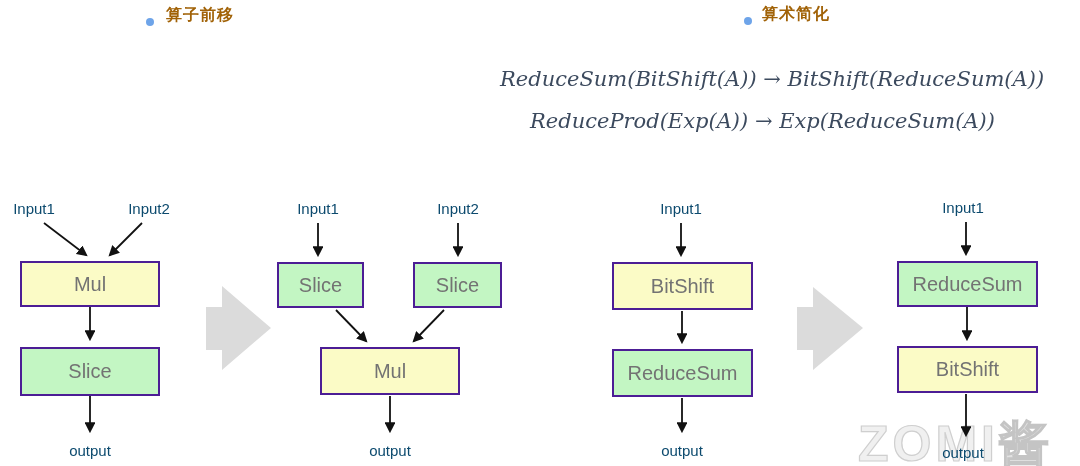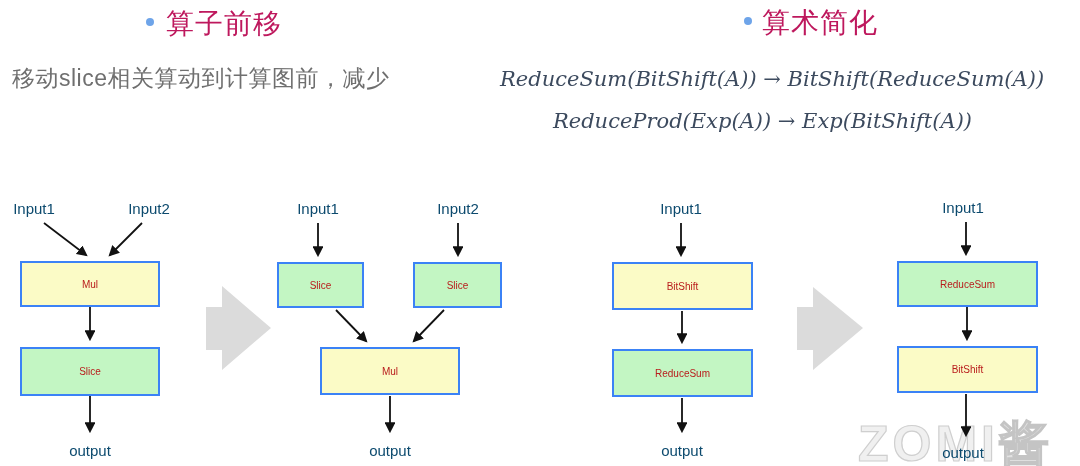--- a/index.html
+++ b/index.html
@@ -7,38 +7,38 @@
     width:1080px;height:466px;position:relative;overflow:hidden;
     background:#ffffff;
     font-family:"Liberation Sans", sans-serif;
   }
   
   .bullet{
     position:absolute;width:8px;height:8px;border-radius:50%;
     background:#6ea4e9;
   }
   .sec-title{
-    position:absolute;font-size:28px;font-weight:400;color:#be185d;
+    position:absolute;font-size:16px;font-weight:700;color:#a16207;
     letter-spacing:1px;white-space:nowrap;
   }
   .desc{
     position:absolute;left:12px;top:53px;width:460px;
     font-size:23px;color:#6f6f6f;line-height:50px;letter-spacing:0.5px;
   }
   .formulas{
     position:absolute;left:500px;top:58px;width:525px;
     text-align:center;font-family:"DejaVu Serif", serif;font-style:italic;
     font-size:21px;color:#3c4a5e;line-height:42px;white-space:nowrap;
   }
   
   .node{
     position:absolute;box-sizing:border-box;
-    border:2px solid #3b82f6;
+    border:2px solid #4c1d95;
     display:flex;align-items:center;justify-content:center;
-    font-size:10px;color:#b91c1c;z-index:2;
+    font-size:20px;color:#737373;z-index:2;
   }
   .node.yellow{background:#fbfbc6;}
   .node.green{background:#c3f6c3;}
   .lbl{
     position:absolute;font-size:15px;color:#0c4a6e;text-align:center;z-index:2;
     white-space:nowrap;
   }
   
   #arrows{position:absolute;left:0;top:0;z-index:1;pointer-events:none;}
   .edge{stroke:#111;stroke-width:1.8;fill:none;}
@@ -50,28 +50,27 @@
     color:#f0f0f0;-webkit-text-stroke:1.2px #cfcfcf;
   }
   .watermark .cjk{color:#e2e2e2;-webkit-text-stroke:1.2px #c4c4c4;}
 </style>
 </head>
 <body>
 
 <span class="bullet" style="left:146px;top:18px;"></span>
 <div class="sec-title" style="left:166px;top:5px;">算子前移</div>
 <div class="desc">
-  <div>移动slice相关算动到计算图前，减少</div>
 </div>
 
 <span class="bullet" style="left:744px;top:17px;"></span>
 <div class="sec-title" style="left:762px;top:4px;text-align:center;">算术简化</div>
 <div class="formulas">
   <div>ReduceSum(BitShift(A)) → BitShift(ReduceSum(A))</div>
-  <div>ReduceProd(Exp(A)) → Exp(BitShift(A))</div>
+  <div>ReduceProd(Exp(A)) → Exp(ReduceSum(A))</div>
 </div>
 
 <svg id="arrows" width="1080" height="466">
   <defs>
     <marker id="ah" viewBox="0 0 10 10" refX="8" refY="5" markerWidth="6" markerHeight="6" orient="auto-start-reverse">
       <path d="M0,0 L10,5 L0,10 z" fill="#111"></path>
     </marker>
   </defs>
 
   <line class="edge" x1="44" y1="223" x2="86" y2="255" marker-end="url(#ah)"></line>

